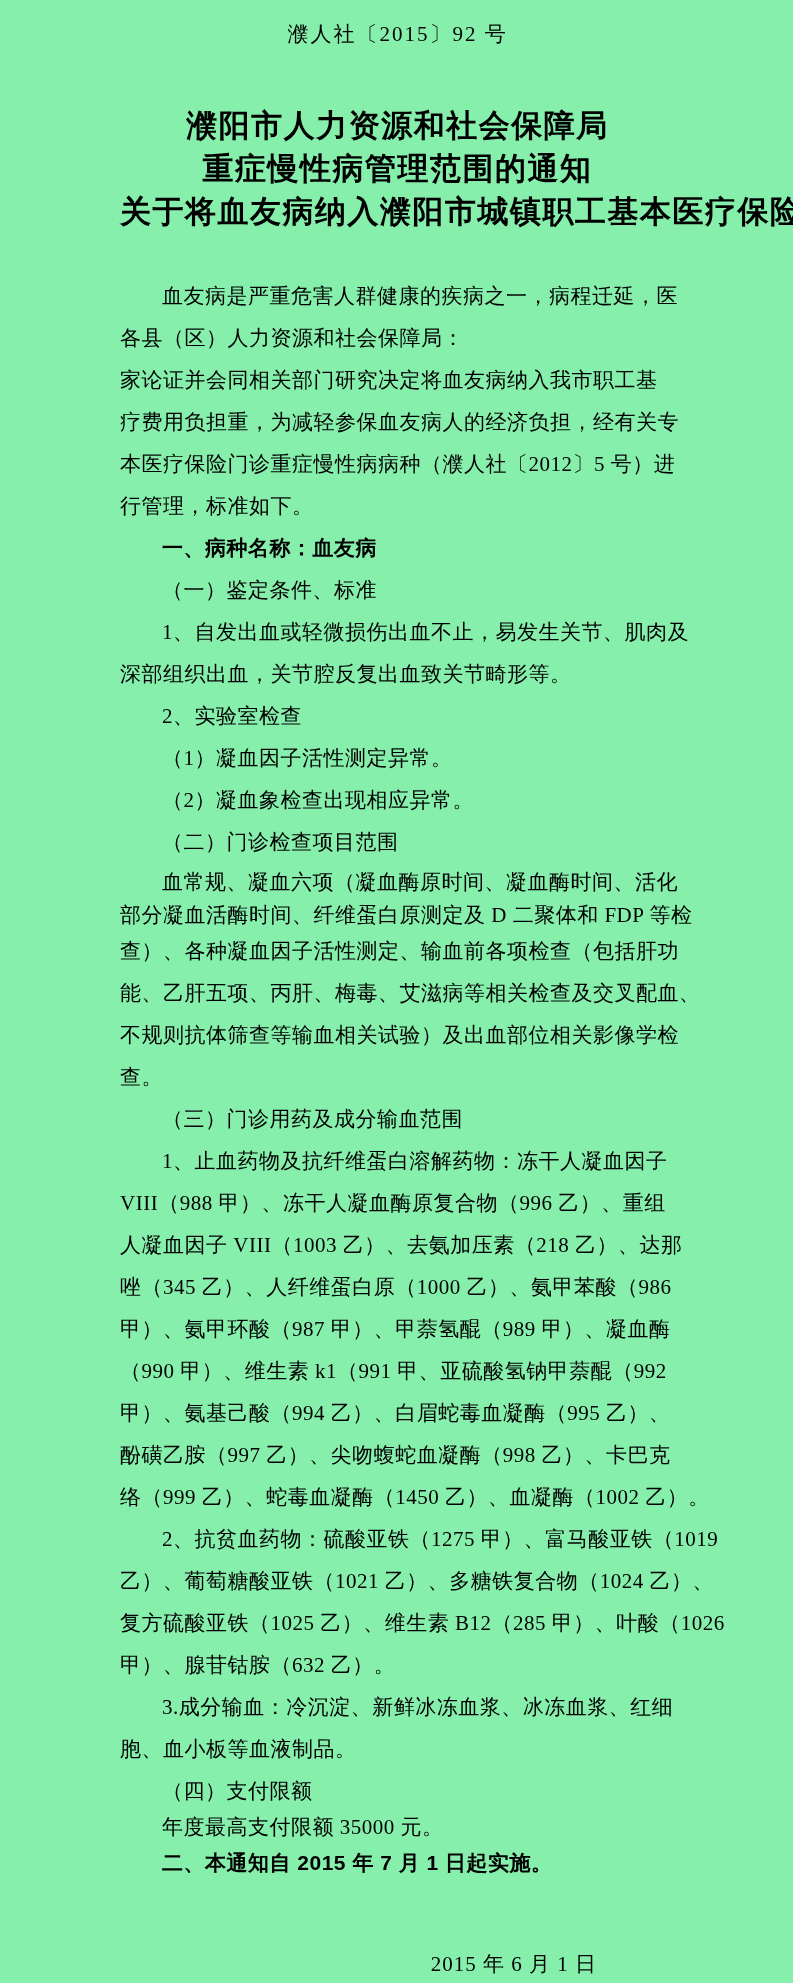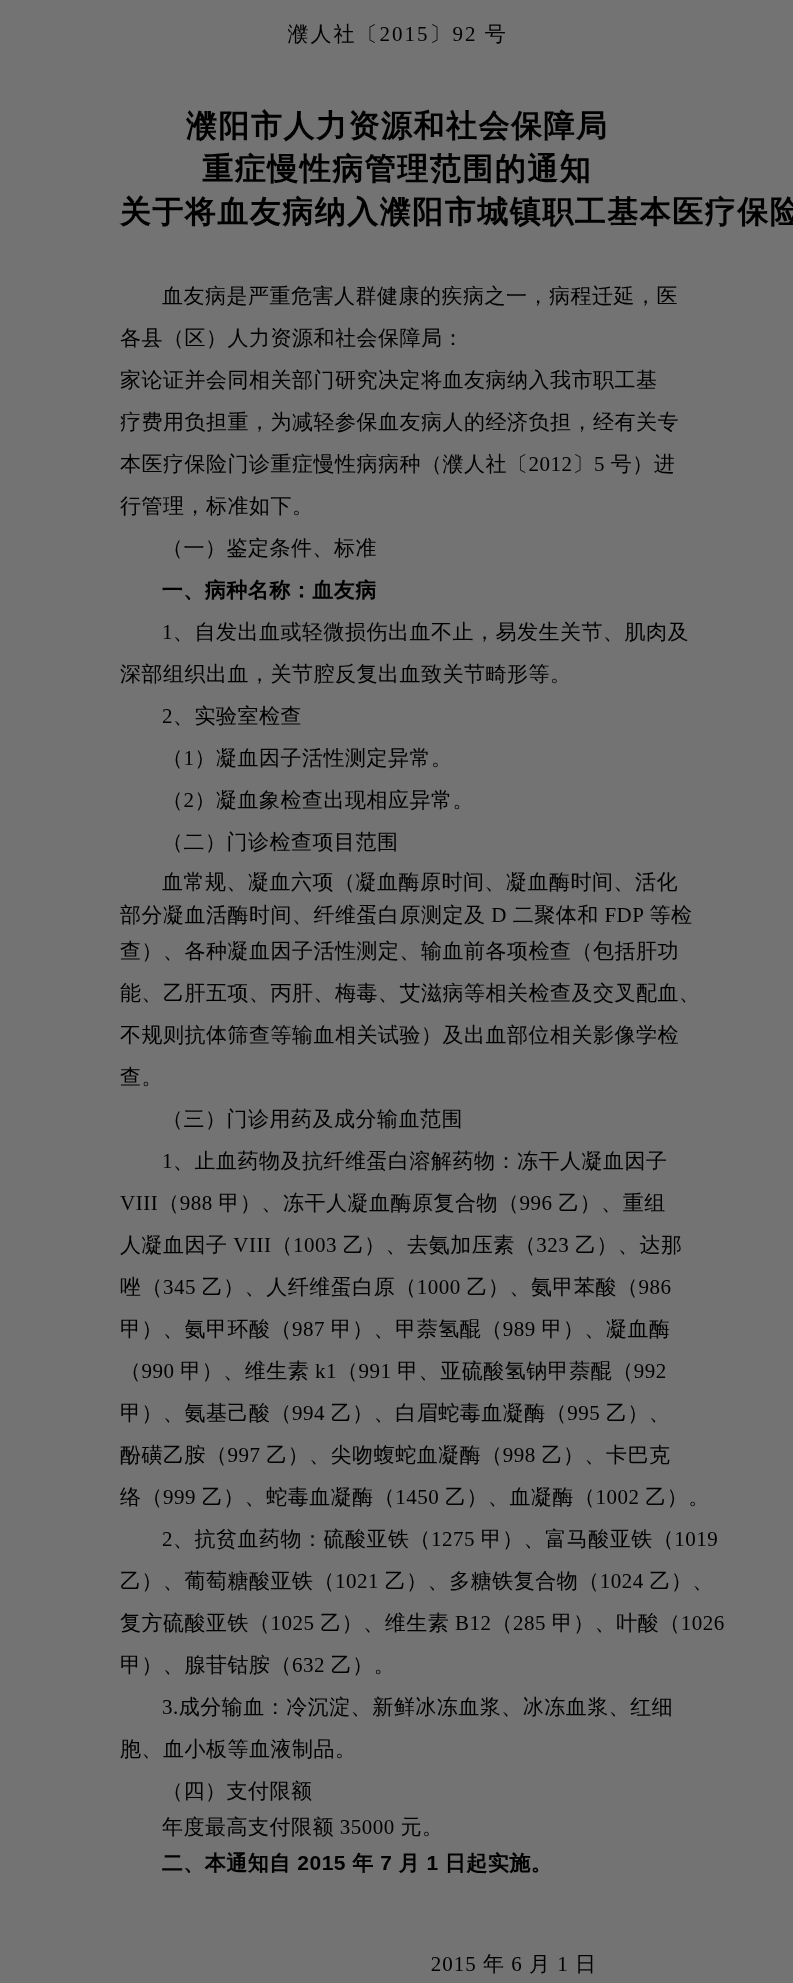--- a/index.html
+++ b/index.html
@@ -5,21 +5,21 @@
   html, body {
     margin: 0;
     padding: 0;
     background: #ffffff;
   }
   .page {
     position: relative;
     width: 793px;
     height: 1983px;
     margin: 0 auto;
-    background: #737373;
+    background: #86efac;
     color: #000000;
     box-sizing: border-box;
     padding: 18px 118px 0 120px;
     overflow: hidden;
     font-family: "Liberation Serif", "DejaVu Serif", serif;
   }
   .docnum {
     text-align: center;
     font-size: 21px;
     letter-spacing: 2px;
@@ -84,41 +84,41 @@
 
   <div class="body-block">
     <div class="ln indent">血友病是严重危害人群健康的疾病之一，病程迁延，医</div>
 
     <div class="ln">各县（区）人力资源和社会保障局：</div>
     <div class="ln">家论证并会同相关部门研究决定将血友病纳入我市职工基</div>
     <div class="ln">疗费用负担重，为减轻参保血友病人的经济负担，经有关专</div>
     <div class="ln">本医疗保险门诊重症慢性病病种（濮人社〔2012〕5 号）进</div>
     <div class="ln">行管理，标准如下。</div>
 
+    <div class="ln indent heading">一、病种名称：血友病</div>
+
     <div class="ln indent">（一）鉴定条件、标准</div>
-
-    <div class="ln indent heading">一、病种名称：血友病</div>
     <div class="ln indent">1、自发出血或轻微损伤出血不止，易发生关节、肌肉及</div>
     <div class="ln">深部组织出血，关节腔反复出血致关节畸形等。</div>
     <div class="ln indent">2、实验室检查</div>
     <div class="ln indent">（1）凝血因子活性测定异常。</div>
     <div class="ln indent">（2）凝血象检查出现相应异常。</div>
 
     <div class="ln indent">（二）门诊检查项目范围</div>
     <div class="ln indent h38">血常规、凝血六项（凝血酶原时间、凝血酶时间、活化</div>
     <div class="ln h29">部分凝血活酶时间、纤维蛋白原测定及 D 二聚体和 FDP 等检</div>
     <div class="ln">查）、各种凝血因子活性测定、输血前各项检查（包括肝功</div>
     <div class="ln">能、乙肝五项、丙肝、梅毒、艾滋病等相关检查及交叉配血、</div>
     <div class="ln">不规则抗体筛查等输血相关试验）及出血部位相关影像学检</div>
     <div class="ln">查。</div>
 
     <div class="ln indent">（三）门诊用药及成分输血范围</div>
     <div class="ln indent">1、止血药物及抗纤维蛋白溶解药物：冻干人凝血因子</div>
     <div class="ln">VIII（988 甲）、冻干人凝血酶原复合物（996 乙）、重组</div>
-    <div class="ln">人凝血因子 VIII（1003 乙）、去氨加压素（323 乙）、达那</div>
+    <div class="ln">人凝血因子 VIII（1003 乙）、去氨加压素（218 乙）、达那</div>
     <div class="ln">唑（345 乙）、人纤维蛋白原（1000 乙）、氨甲苯酸（986</div>
     <div class="ln">甲）、氨甲环酸（987 甲）、甲萘氢醌（989 甲）、凝血酶</div>
     <div class="ln">（990 甲）、维生素 k1（991 甲、亚硫酸氢钠甲萘醌（992</div>
     <div class="ln">甲）、氨基己酸（994 乙）、白眉蛇毒血凝酶（995 乙）、</div>
     <div class="ln">酚磺乙胺（997 乙）、尖吻蝮蛇血凝酶（998 乙）、卡巴克</div>
     <div class="ln">络（999 乙）、蛇毒血凝酶（1450 乙）、血凝酶（1002 乙）。</div>
     <div class="ln indent">2、抗贫血药物：硫酸亚铁（1275 甲）、富马酸亚铁（1019</div>
     <div class="ln">乙）、葡萄糖酸亚铁（1021 乙）、多糖铁复合物（1024 乙）、</div>
     <div class="ln">复方硫酸亚铁（1025 乙）、维生素 B12（285 甲）、叶酸（1026</div>
     <div class="ln">甲）、腺苷钴胺（632 乙）。</div>

